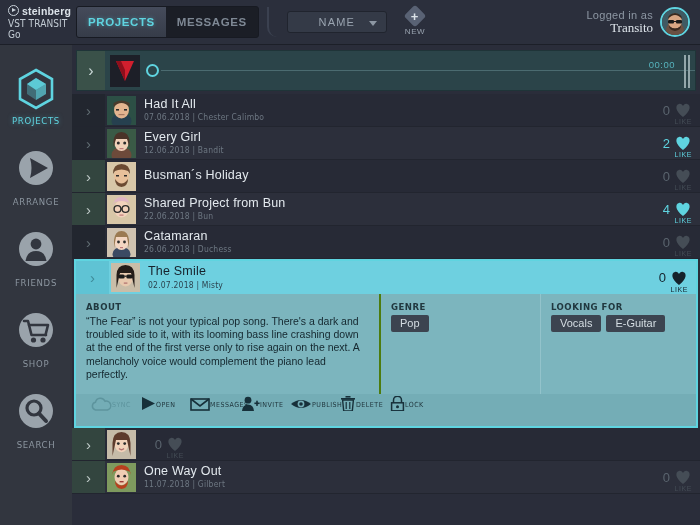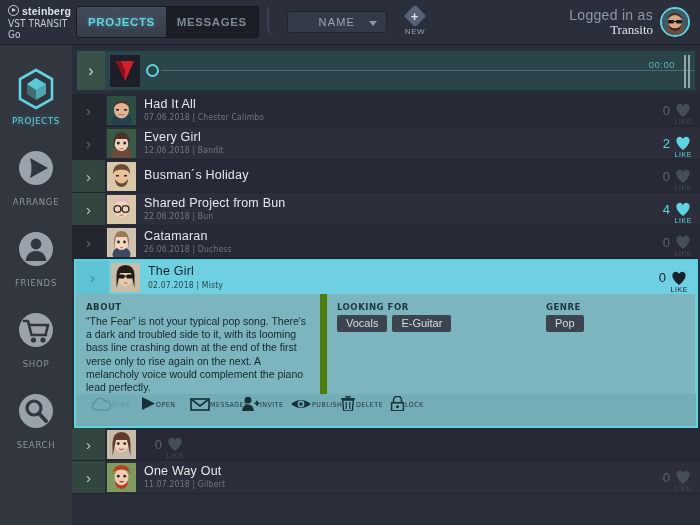--- a/index.html
+++ b/index.html
@@ -77,21 +77,21 @@
     transform:rotate(-45deg); color:#dbe2e8; font-size:13px;
     font-style:normal; font-weight:bold; line-height:1;
   }
   .newlabel { font-size:8px; color:#98a2ae; margin-top:3px; letter-spacing:.6px;text-align:right; }
 
   .userwrap {
     margin-left:auto; margin-right:10px; display:flex; align-items:center; gap:7px;
     cursor:pointer;
   }
   .usertxt { text-align:right; }
-  .u1 { font-size:14px; color:#8d97a3; letter-spacing:.3px; }
+  .u1 { font-size:11px; color:#8d97a3; letter-spacing:.3px; }
   .u2 { font-size:13px; color:#dde4ea; margin-top:-1px;
         font-family:Liberation Serif, serif;}
   .avatar-ring {
     width:30px; height:30px; border-radius:50%;
     border:2px solid #5fd4e0; overflow:hidden; position:relative;
     background:#2f3a42;
   }
 
   
   .sidebar {
@@ -201,21 +201,21 @@
   .prow.sel .chev { background:#5fc3d4; color:#3e8b99; }
   .prow.sel .ptitle { color:#16212b; }
   .prow.sel .psub { color:#2c4450; }
   .prow.sel .likecount { color:#14222c; }
   .prow.sel .heartlbl { color:#14222c; }
 
   .expand {
     background:#7cb5be; display:flex; height:100px;
   }
   .excol { padding:7px 10px 0 10px; }
-  .excol.about { width:251px; border-right:7px solid #4d7c0f; }
+  .excol.about { width:305px; border-right:2px solid #4d7c0f; }
   .excol.genre { width:160px; border-right:1px solid #93c3cb; }
   .excol.looking { flex:1; }
   .exhdr {
     font-size:9.5px; font-weight:bold; color:#21383f; letter-spacing:.5px;
     margin-bottom:3px;
     font-family:"DejaVu Sans Condensed","Liberation Sans",sans-serif;
   }
   .extext {
     font-size:10.5px; line-height:13.2px; color:#14272e;
   }
@@ -533,52 +533,52 @@
             <rect width="29" height="29" fill="#c9bda8"></rect>
             <ellipse cx="14.5" cy="15" rx="7.2" ry="8.5" fill="#e8c9ae"></ellipse>
             <path d="M5.5 12 Q6 2 14.5 2 Q23 2 23.5 12 L23.5 25 L20 10 L9 10 L5.5 25Z" fill="#241c18"></path>
             <rect x="7.5" y="11.5" width="6.2" height="4" rx="1.6" fill="#1a1a1a"></rect>
             <rect x="15.3" y="11.5" width="6.2" height="4" rx="1.6" fill="#1a1a1a"></rect>
             <rect x="13.5" y="12.6" width="2" height="1.2" fill="#1a1a1a"></rect>
             <rect x="12.8" y="19.5" width="3.6" height="1.2" fill="#b0706d"></rect>
           </svg>
         </div>
         <div class="meta">
-          <div class="ptitle">The Girl</div>
+          <div class="ptitle">The Smile</div>
           <div class="psub">
             <span>02.07.2018</span> | <span>Misty</span>
           </div>
         </div>
         <div class="likecol">
           <span class="likecount">0</span>
           <span class="heart">
             <svg width="18" height="16" viewBox="0 0 18 16">
                 <path d="M9 15 C1 9 1 3 5 2 C7 1.4 8.4 3 9 4 C9.6 3 11 1.4 13 2 C17 3 17 9 9 15Z" fill="#15222b"></path>
               </svg>
           </span>
           <span class="heartlbl">LIKE</span>
         </div>
       </div>
 
       <div class="expand">
         <div class="excol about">
           <div class="exhdr">ABOUT</div>
           <div class="extext">“The Fear” is not your typical pop song. There's a dark and troubled side to it, with its looming bass line crashing down at the end of the first verse only to rise again on the next.  A melancholy voice would complement the piano lead perfectly.</div>
         </div>
+        <div class="excol genre">
+          <div class="exhdr">GENRE</div>
+          <div class="tagrow">
+            <span class="tag">Pop</span>
+          </div>
+        </div>
         <div class="excol looking">
           <div class="exhdr">LOOKING FOR</div>
           <div class="tagrow">
             <span class="tag">Vocals</span>
             <span class="tag">E-Guitar</span>
-          </div>
-        </div>
-        <div class="excol genre">
-          <div class="exhdr">GENRE</div>
-          <div class="tagrow">
-            <span class="tag">Pop</span>
           </div>
         </div>
       </div>
 
       <div class="actionbar">
         <div class="act dis">
           <div class="actico">
             <svg width="22" height="14" viewBox="0 0 22 14">
                 <path d="M5.5 13 A4 4 0 0 1 5.5 5.2 A5 5 0 0 1 15 4.3 A3.8 3.8 0 0 1 17.5 13 Z" fill="none" stroke="#5d949d" stroke-width="1.5"></path>
               </svg>

